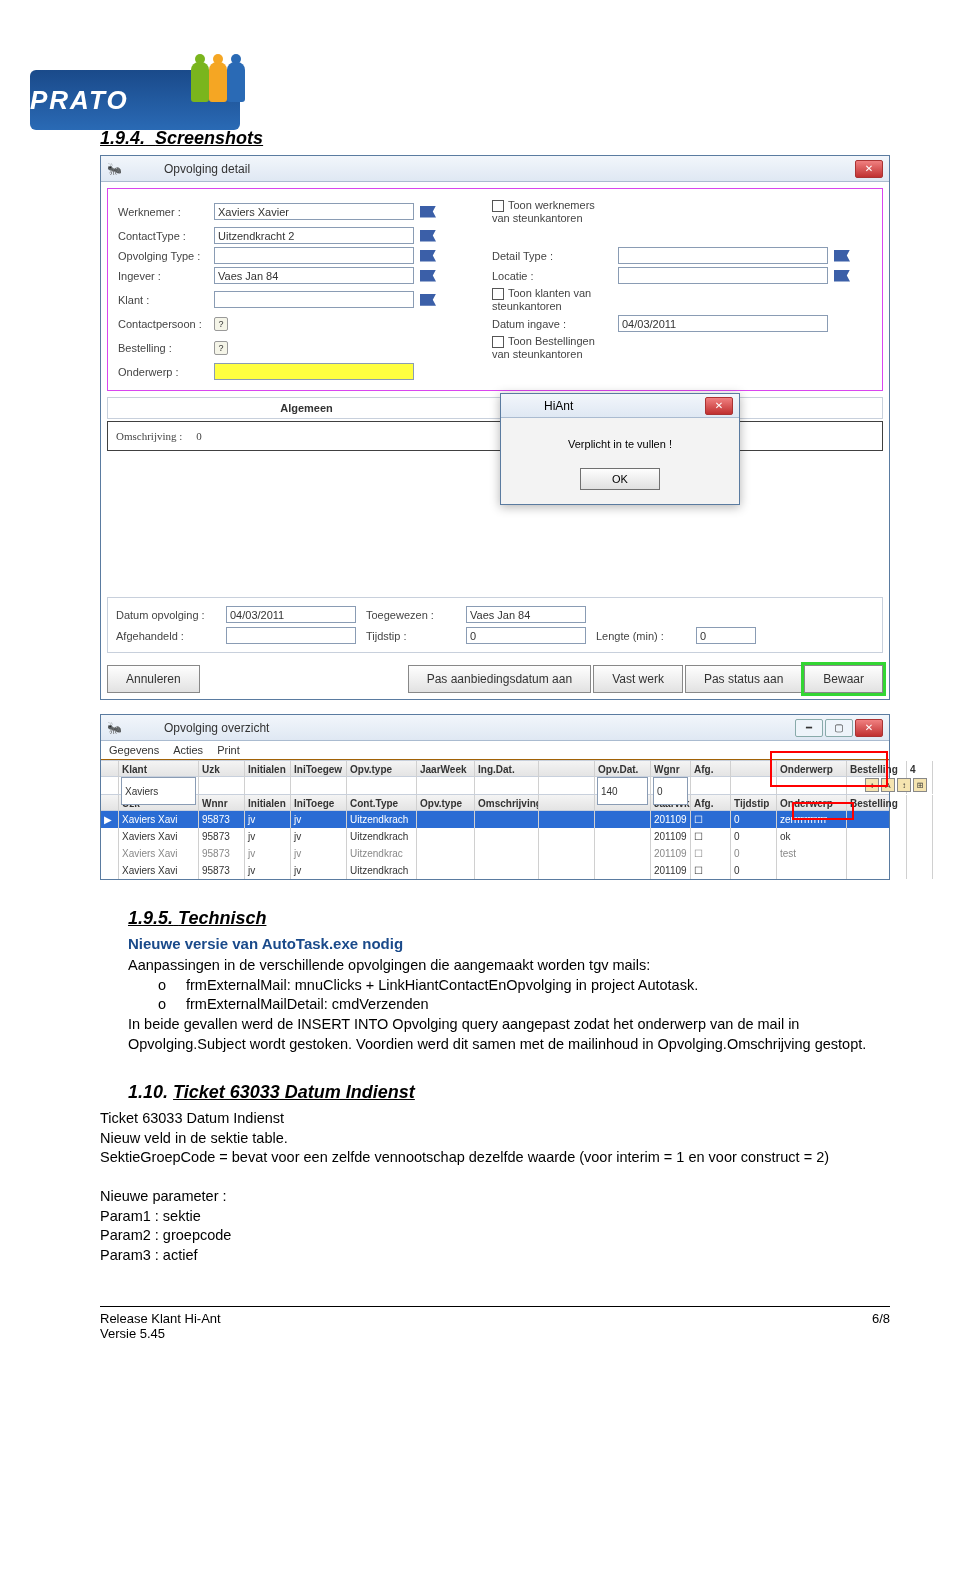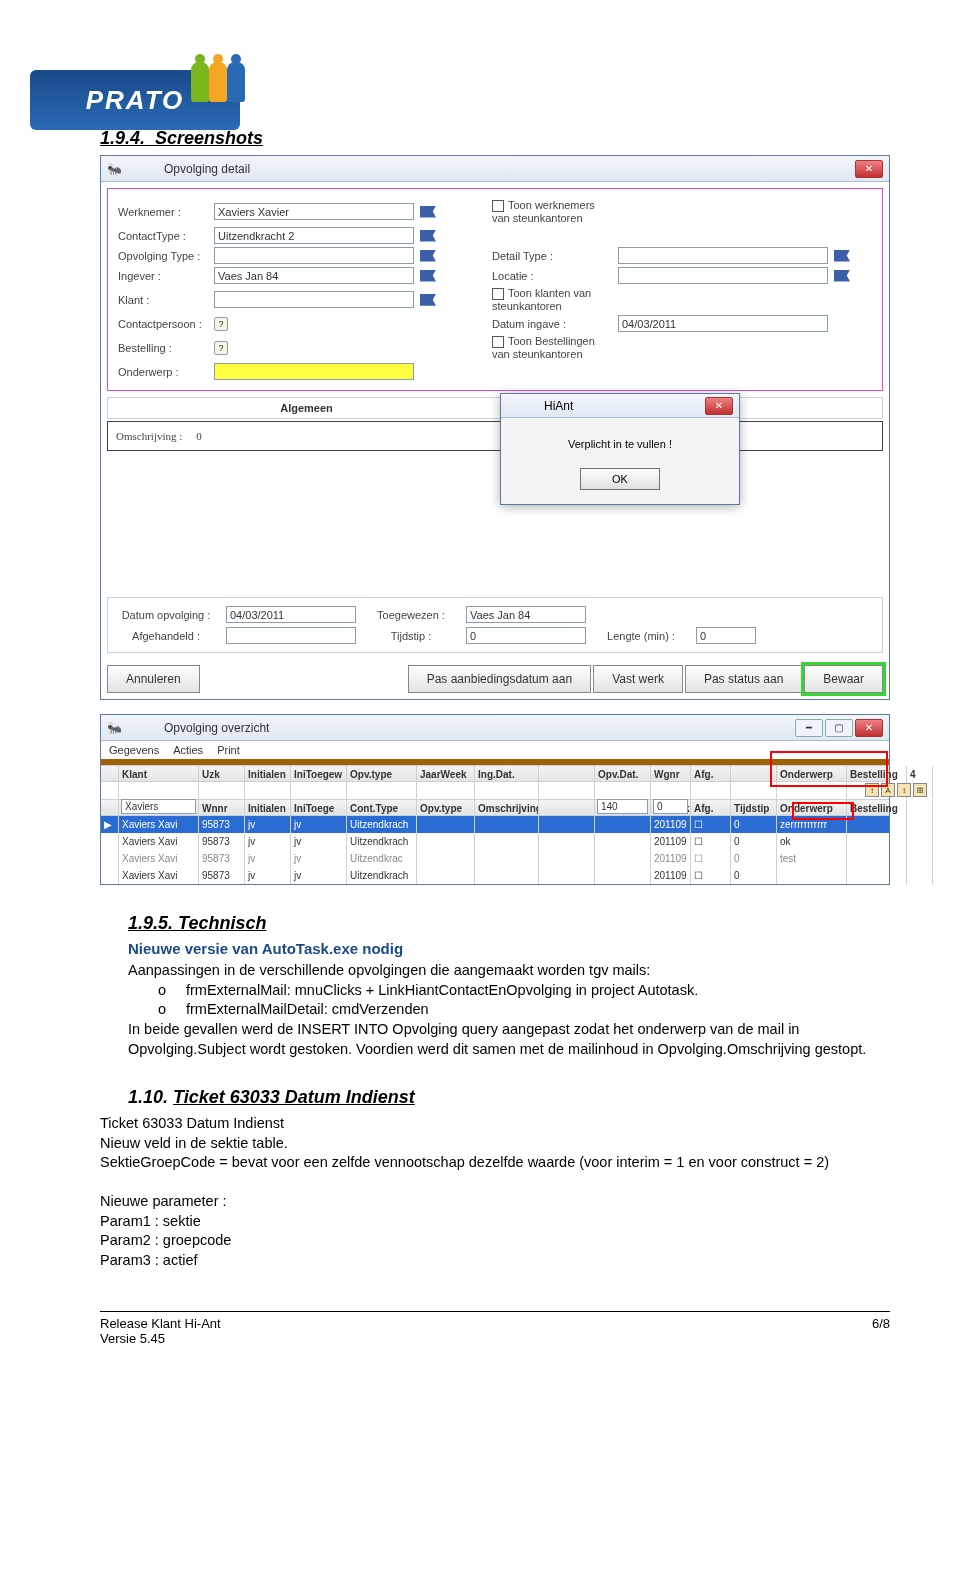--- a/index.html
+++ b/index.html
@@ -1,18 +1,18 @@
 <!DOCTYPE html>
 <html><head>
 <meta charset="utf-8">
 <style>
   * { box-sizing: border-box; }
   body { margin: 0; font-family: Arial, sans-serif; background: #fff; color: #000; width: 960px; }
   .page { padding: 60px 70px 40px 100px; position: relative; }
-  .logo { position: absolute; top: 10px; right: 70px; width: 210px; height: 60px; background: linear-gradient(#1a4a8a,#2a6ab5); border-radius: 6px; position: relative; display: flex; align-items: center; justify-content: center; }
+  .logo { position: absolute; top: 10px; right: 70px; width: 210px; height: 60px; background: linear-gradient(#1a4a8a,#2a6ab5); border-radius: 6px; position: relative; display: flex; align-items: center; justify-content: flex-start; }
   .logo-text { color: #fff; font-weight: bold; font-size: 26px; font-style: italic; letter-spacing: 2px; }
   .logo-people { position: absolute; right: -5px; top: -8px; display: flex; gap: -5px; }
   .logo-person { width: 18px; height: 40px; border-radius: 8px 8px 3px 3px; position: relative; }
   .logo-person::before { content:""; position:absolute; top:-8px; left:4px; width:10px; height:10px; border-radius:50%; background:inherit; }
   .lp1 { background:#7ab51d; } .lp2 { background:#f5a623; } .lp3 { background:#2a6ab5; }
   h3 { font-style: italic; font-size: 18px; margin: 8px 0 6px 0; }
   h3.u { text-decoration: underline; }
   h3 .num { }
   .subhead { color: #1a4a8a; font-weight: bold; font-size: 15px; margin: 4px 0; }
   .bodytext { font-size: 14.5px; line-height: 1.35; }
@@ -30,40 +30,40 @@
   .formgrid { display: grid; grid-template-columns: 90px 200px 20px 40px 120px 210px 20px; gap: 3px 6px; padding: 10px; align-items:center; border:1px solid #d946ef; margin:6px; }
   .lbl { font-size: 11px; color:#444; }
   .inp { height: 17px; border:1px solid #8a9cb4; background:#fff; padding:0 3px; font-size:11px; display:flex; align-items:center; overflow:hidden; }
   .inp.yellow { background:#ffff40; }
   .flag { width:16px; height:12px; background: linear-gradient(#3b5fa8,#3b5fa8); clip-path: polygon(0 0,100% 0,80% 50%,100% 100%,0 100%); display:inline-block; }
   .qicon { width:14px; height:14px; border:1px solid #999; border-radius:2px; display:inline-flex; align-items:center; justify-content:center; font-size:9px; background:#f5f5e8; }
   .chk { width:12px; height:12px; border:1px solid #555; background:#fff; display:inline-block; vertical-align:middle; margin-right:4px; }
   .grouprow { border:1px solid #c8d0dc; margin: 2px 6px; display:flex; padding:4px 10px; font-weight:bold; font-size:11px; }
   .grouprow .g { flex:1; text-align:center; }
   .descrow { border:1px solid #404040; margin:0 6px; padding:8px; display:flex; gap:14px; align-items:flex-start;font-family:Liberation Serif, serif; }
-  .bottomform { border:1px solid #c8d0dc; margin:6px; padding:8px; display:grid; grid-template-columns: 100px 130px 90px 120px 90px 60px; gap:4px 10px; align-items:center; font-size:11px;text-align:center; }
+  .bottomform { border:1px solid #c8d0dc; margin:6px; padding:8px; display:grid; grid-template-columns: 100px 130px 90px 120px 90px 60px; gap:4px 10px; align-items:center; font-size:11px; }
   .btnrow { display:flex; padding:6px; gap:2px; }
   .btn { flex:0 0 auto; border:1px solid #888; background:linear-gradient(#fefefe,#e2e2e2); height:28px; padding:0 18px; display:flex; align-items:center; font-size:12px; }
   .btn.green { outline: 3px solid #33d633; }
 
   
   .dialog { position:absolute; top:238px; left:400px; width:240px; border:1px solid #5a7ba0; background:#f3f3f3; box-shadow:0 2px 10px rgba(0,0,0,0.3); }
   .dialog .titlebar { height:24px; }
   .dialog .dbody { padding:20px 14px 14px; display:flex; flex-direction:column; align-items:center; font-size:11px; }
   .dialog .dbtn { margin-top:18px; width:80px; height:22px; border:1px solid #707070; background:linear-gradient(#fefefe,#e0e0e0); display:flex; align-items:center; justify-content:center; font-size:11px; }
 
   
   .win2 { border: 1px solid #5a7ba0; background:#fff; font-family: "Segoe UI", Tahoma, sans-serif; font-size:11px; color:#333; }
-  .menubar { display:flex; gap:14px; padding:3px 8px; border-bottom:6px solid #a16207; font-size:11px; }
+  .menubar { display:flex; gap:14px; padding:3px 8px; border-bottom:1px solid #a16207; font-size:11px; }
   .hdrrow, .datarow { display:grid; grid-template-columns: 18px 80px 46px 46px 56px 70px 58px 64px 56px 56px 40px 40px 46px 70px 60px 26px; align-items:center; }
   .hdrrow { background: linear-gradient(#f4f4f4,#e4e4e4); border-top:1px solid #c8d0dc; border-bottom:1px solid #c8d0dc; font-weight:bold; height:17px; }
   .hdrrow > div, .datarow > div { border-right:1px solid #d0d0d0; padding:0 3px; height:17px; display:flex; align-items:center; overflow:hidden; white-space:nowrap; font-size:10px; }
   .filterrow { display:grid; grid-template-columns: 18px 80px 46px 46px 56px 70px 58px 64px 56px 56px 40px 40px 46px 70px 60px 26px; }
   .filterrow > div { border-right:1px solid #d0d0d0; height:17px; padding:0 2px; }
-  .filterrow .inp { height:15px; border:1px solid #8a9cb4; width:100%; font-size:10px;margin-top:17px; }
+  .filterrow .inp { height:28px; border:1px solid #8a9cb4; width:100%; font-size:10px; }
   .datarow.sel { background:#2a6cd4; color:#fff; }
   .datarow.dim { color:#888; }
   .redbox { position:absolute; border:2px solid red; pointer-events:none; }
   .win2wrap { position:relative; }
   .toolicons { display:flex; gap:2px; padding:1px; position:absolute; right:4px; }
   .ticon2 { width:14px; height:14px; border:1px solid #888; background:#f5e4b0; font-size:8px; display:flex; align-items:center; justify-content:center; }
 
   .footer { margin-top: 40px; border-top: 1px solid #000; padding-top: 4px; display:flex; justify-content:space-between; font-size:13px; }
   .section-body { margin-left: 28px; }
   .space { height: 20px; }

